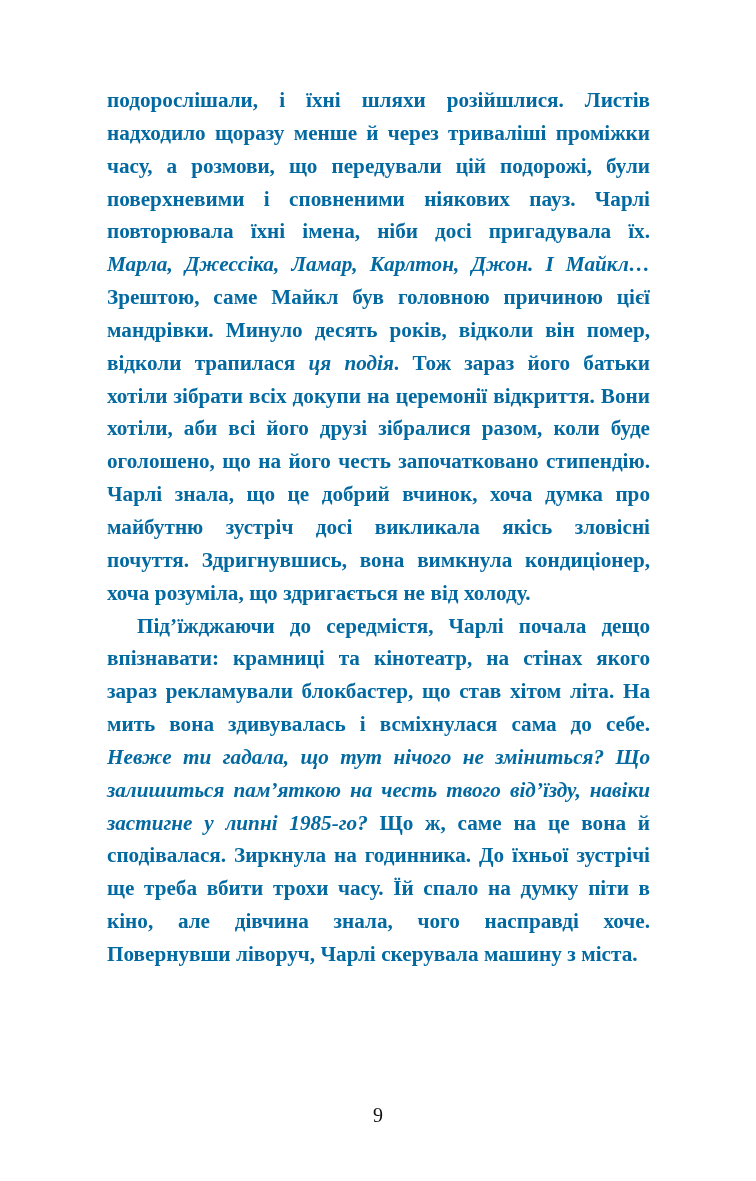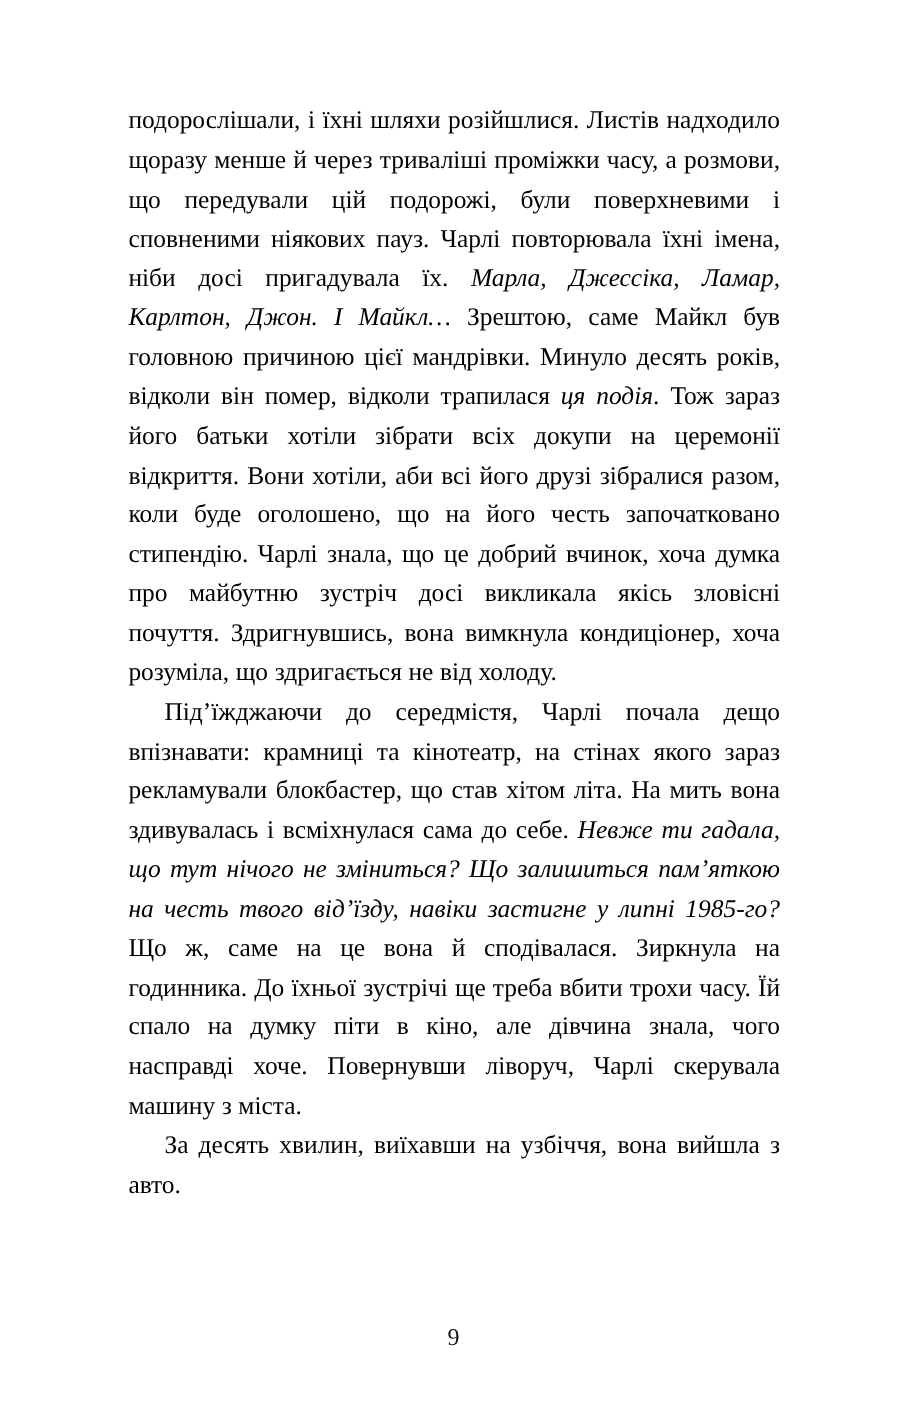--- a/index.html
+++ b/index.html
@@ -37,21 +37,22 @@
   p.para {
     margin: 0;
     padding: 0;
     font-size: 21.2px;
     line-height: 32.85px;
     text-align: justify;
     text-justify: inter-word;
     text-indent: 30px;
     hyphens: manual;
     word-spacing: 0.2px;
-    color: #000000;
+    color: #0369a1;
+    font-weight: bold;
   }
 
   p.para.first {
     text-indent: 0;
   }
 
   
   em, .ital {
     font-style: italic;
   }
@@ -70,18 +71,17 @@
   }
 </style>
 </head>
 <body>
 
 <div class="page">
 
   <div class="text-block">
     <p class="para first"><span>подорослішали, і їхні шляхи розійшлися. Листів надходило щоразу менше й через триваліші проміжки часу, а розмови, що передували цій подорожі, були поверхневими і сповненими ніякових пауз. Чарлі повторювала їхні імена, ніби досі пригадувала їх. </span><span class="ital">Марла, Джессіка, Ламар, Карлтон, Джон. І Майкл…</span><span> Зрештою, саме Майкл був головною причиною цієї мандрівки. Минуло десять років, відколи він помер, відколи трапилася </span><span class="ital">ця подія</span><span>. Тож зараз його батьки хотіли зібрати всіх докупи на церемонії відкриття. Вони хотіли, аби всі його друзі зібралися разом, коли буде оголошено, що на його честь започатковано стипендію. Чарлі знала, що це добрий вчинок, хоча думка про майбутню зустріч досі викликала якісь зловісні почуття. Здригнувшись, вона вимкнула кондиціонер, хоча розуміла, що здригається не від холоду.</span></p>
     <p class="para"><span>Під’їжджаючи до середмістя, Чарлі почала дещо впізнавати: крамниці та кінотеатр, на стінах якого зараз рекламували блокбастер, що став хітом літа. На мить вона здивувалась і всміхнулася сама до себе. </span><span class="ital">Невже ти гадала, що тут нічого не зміниться? Що залишиться пам’яткою на честь твого від’їзду, навіки застигне у липні 1985-го?</span><span> Що ж, саме на це вона й сподівалася. Зиркнула на годинника. До їхньої зустрічі ще треба вбити трохи часу. Їй спало на думку піти в кіно, але дівчина знала, чого насправді хоче. Повернувши ліворуч, Чарлі скерувала машину з міста.</span></p>
-    <p class="para"><span>За десять хвилин, виїхавши на узбіччя, вона вийшла з авто.</span></p>
   </div>
 
   <div class="folio">9</div>
 
 </div>
 
 </body></html>

